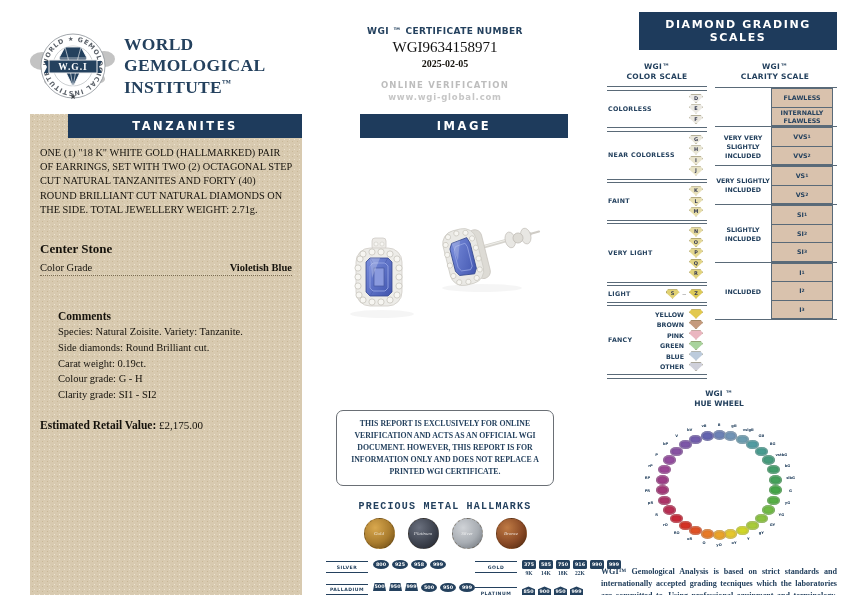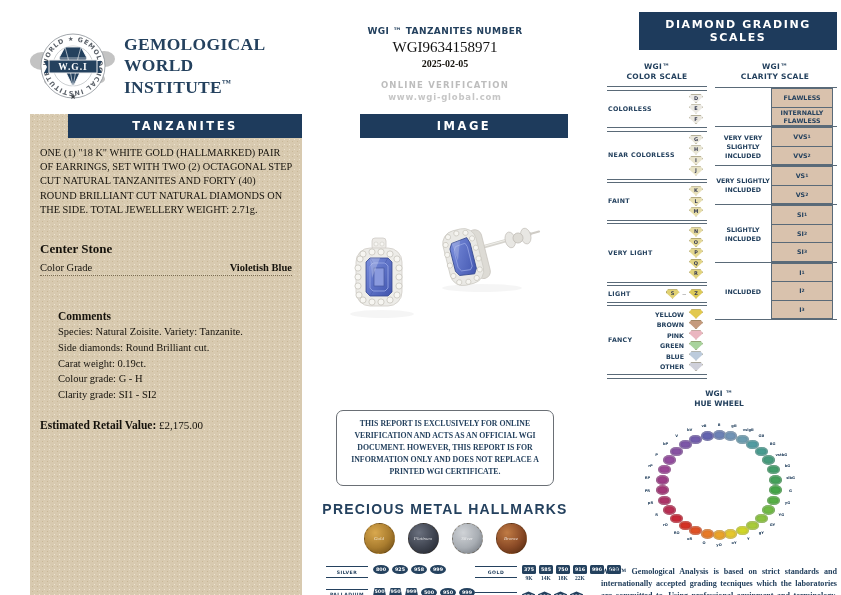--- a/index.html
+++ b/index.html
@@ -30,21 +30,21 @@
   .mid-col{position:absolute;left:322px;top:26px;width:246px;text-align:center;}
   .cert-head{font-family:"DejaVu Sans",sans-serif;font-weight:bold;font-size:9px;color:#24415e;letter-spacing:.4px;}
   .cert-num{font-size:15px;margin-top:3px;color:#111;}
   .cert-date{font-size:10px;font-weight:bold;margin-top:2px;}
   .ov{margin-top:11px;font-family:"DejaVu Sans",sans-serif;color:#bdbdbd;font-weight:bold;font-size:8.5px;letter-spacing:1.2px;}
   .site{margin-top:2px;font-family:"DejaVu Sans",sans-serif;color:#c6c6c6;font-weight:bold;font-size:8.5px;letter-spacing:.8px;}
   .img-bar{margin-top:12px;}
   .photo{height:246px;background:#fff;display:flex;align-items:center;justify-content:center;}
   .disclaimer{margin:26px 14px 0;border:1px solid #6a6f75;border-radius:7px;padding:7px 10px;
               font-size:7.8px;font-weight:bold;color:#24415e;line-height:1.55;}
-  .pm-title{margin-top:15px;font-family:Liberation Sans, sans-serif;font-weight:bold;font-size:14px;color:#24415e;letter-spacing:1.2px;}
+  .pm-title{margin-top:15px;font-family:Liberation Mono, monospace;font-weight:bold;font-size:10px;color:#24415e;letter-spacing:1.2px;}
   .medals-row{margin-top:6px;display:flex;justify-content:center;gap:13px;}
   .medal{width:31px;height:31px;border-radius:50%;border:1.5px dashed rgba(60,40,10,.35);box-sizing:border-box;
          display:flex;align-items:center;justify-content:center;}
   .medal-text{font-size:5px;color:rgba(255,255,255,.78);font-style:italic;font-family:"Liberation Serif",serif;}
   .hm-grid{margin-top:10px;display:flex;justify-content:space-between;padding:0 4px;}
   .hm-col{display:flex;flex-direction:column;gap:9px;}
   .hm-row{display:flex;align-items:flex-start;gap:5px;}
   .hm-label-wrap{width:42px;padding-top:2px;}
   .hm-rule{border-top:1.2px solid #24415e;}
   .hm-label{font-family:"DejaVu Sans",sans-serif;font-weight:bold;font-size:4.6px;color:#24415e;letter-spacing:.5px;padding:2.5px 0 2px;}
@@ -125,22 +125,22 @@
         </text>
         <polygon points="35,24 51,24 57,35 43,64 29,35" fill="#24415e" stroke="#ffffff" stroke-width="0.8"></polygon>
         <path d="M29,35 L57,35 M35,24 L38,35 L43,64 M51,24 L48,35 L43,64" stroke="#ffffff" stroke-width="0.6" fill="none"></path>
         <polygon points="14,38 20,38 20,50 14,50 17,44" fill="#24415e"></polygon>
         <polygon points="72,38 66,38 66,50 72,50 69,44" fill="#24415e"></polygon>
         <rect x="19" y="37" width="48" height="13" fill="#24415e" stroke="#f2f2f2" stroke-width="1"></rect>
         <text x="43" y="47" text-anchor="middle" font-family="Liberation Serif, serif" font-size="9.5" font-weight="bold" fill="#ffffff" letter-spacing="1">W.G.I</text>
         <text x="43" y="76" text-anchor="middle" font-size="8" fill="#3a3f45">★</text>
       </svg>
       <div class="brand-title">
+        <div>WORLD</div>
         <div>GEMOLOGICAL</div>
-        <div>WORLD</div>
         <div><span>INSTITUTE</span><span class="tm-sup">™</span></div>
       </div>
     </div>
     <div class="beige">
       <div class="bar">TANZANITES</div>
       <div class="desc-text">ONE (1) "18 K" WHITE GOLD (HALLMARKED) PAIR OF EARRINGS, SET WITH TWO (2) OCTAGONAL STEP CUT NATURAL TANZANITES AND FORTY (40) ROUND BRILLIANT CUT NATURAL DIAMONDS ON THE SIDE. TOTAL JEWELLERY WEIGHT: 2.71g.</div>
       <div class="cs-block">
         <div class="cs-title">Center Stone</div>
         <div>
             <div class="cs-row">
@@ -160,21 +160,21 @@
           </div>
       </div>
       <div class="erv">
         <span class="erv-label">Estimated Retail Value:</span>
         <span>£2,175.00</span>
       </div>
     </div>
   </div>
 
   <div class="mid-col">
-    <div class="cert-head">WGI ™ TANZANITES NUMBER</div>
+    <div class="cert-head">WGI ™ CERTIFICATE NUMBER</div>
     <div class="cert-num">WGI9634158971</div>
     <div class="cert-date">2025-02-05</div>
     <div class="ov">ONLINE VERIFICATION</div>
     <div class="site">www.wgi-global.com</div>
     <div class="bar img-bar">IMAGE</div>
     <div class="photo">
       <svg width="246" height="246" viewBox="0 0 246 246">
         <defs>
           <linearGradient id="sg1" x1="0" y1="0" x2="1" y2="1">
             <stop offset="0" stop-color="#7b8fdd"></stop>

